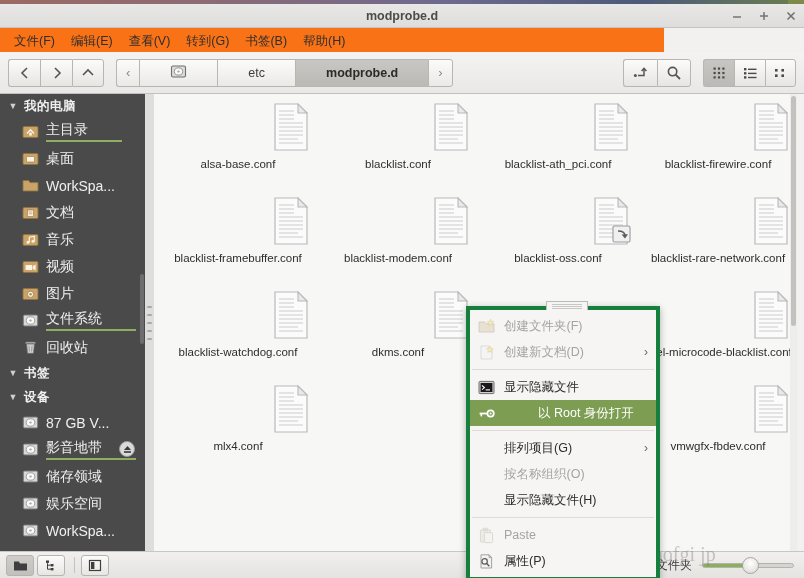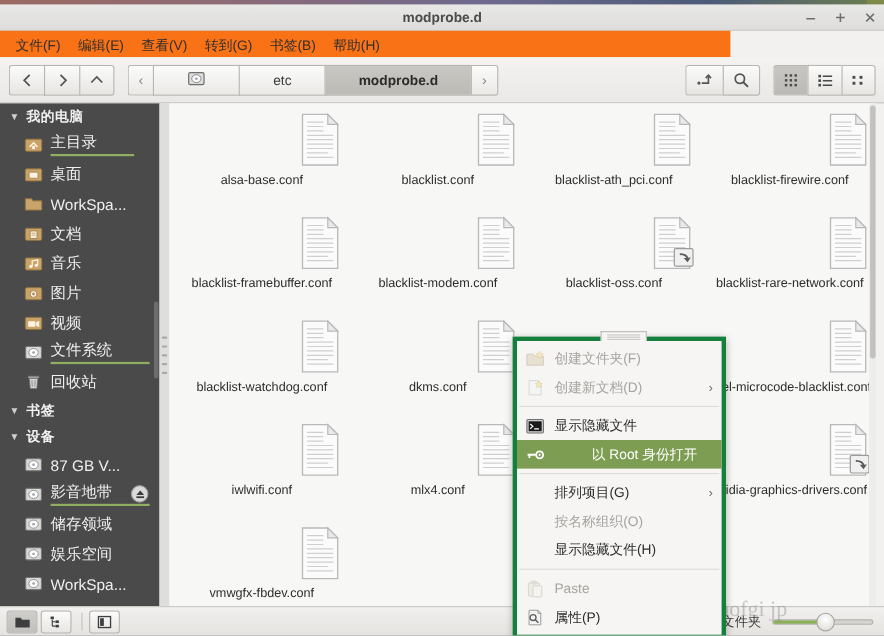--- a/index.html
+++ b/index.html
@@ -470,36 +470,36 @@
             <path d="M7.3 11.2 L7.3 6.2 L12.3 5.2 L12.3 10.2" fill="none" stroke="#fdf3e2" stroke-width="1.2"></path>
           </svg>
       </span>
       <span class="sb-label">音乐</span>
     </div>
 
     <div class="sb-item">
       <span class="sb-icon">
         <svg width="17" height="17" viewBox="0 0 17 17">
             <rect x="1" y="3.5" width="15" height="11" rx="1.3" fill="#c9a36a" stroke="#8f7340" stroke-width=".9"></rect>
+            <rect x="3.6" y="7" width="6.6" height="5" rx=".6" fill="#fdf3e2"></rect>
+            <polygon points="10.8,8.2 13.6,6.6 13.6,12.4 10.8,10.8" fill="#fdf3e2"></polygon>
+          </svg>
+      </span>
+      <span class="sb-label">视频</span>
+    </div>
+
+    <div class="sb-item">
+      <span class="sb-icon">
+        <svg width="17" height="17" viewBox="0 0 17 17">
+            <rect x="1" y="3.5" width="15" height="11" rx="1.3" fill="#c9a36a" stroke="#8f7340" stroke-width=".9"></rect>
             <circle cx="8.5" cy="9.3" r="3.1" fill="#fdf3e2" stroke="#8f7340" stroke-width=".7"></circle>
             <circle cx="8.5" cy="9.3" r="1.3" fill="#b08f57"></circle>
           </svg>
       </span>
       <span class="sb-label">图片</span>
-    </div>
-
-    <div class="sb-item">
-      <span class="sb-icon">
-        <svg width="17" height="17" viewBox="0 0 17 17">
-            <rect x="1" y="3.5" width="15" height="11" rx="1.3" fill="#c9a36a" stroke="#8f7340" stroke-width=".9"></rect>
-            <rect x="3.6" y="7" width="6.6" height="5" rx=".6" fill="#fdf3e2"></rect>
-            <polygon points="10.8,8.2 13.6,6.6 13.6,12.4 10.8,10.8" fill="#fdf3e2"></polygon>
-          </svg>
-      </span>
-      <span class="sb-label">视频</span>
     </div>
 
     <div class="sb-item">
       <span class="sb-icon">
         <svg width="17" height="17" viewBox="0 0 17 17">
             <rect x="1.3" y="3" width="14.4" height="11" rx="1.4" fill="#d8d8d6" stroke="#777" stroke-width="1"></rect>
             <ellipse cx="8.5" cy="8.5" rx="4.3" ry="3.7" fill="#fafafa" stroke="#8a8a8a" stroke-width=".8"></ellipse>
             <ellipse cx="8.5" cy="8.5" rx="1.3" ry="1.1" fill="#9aa9b5"></ellipse>
           </svg>
       </span>
@@ -835,41 +835,20 @@
                 <line x1="11" y1="21" x2="35" y2="21"></line>
     <line x1="11" y1="25" x2="35" y2="25"></line>
                 <line x1="11" y1="29" x2="35" y2="29"></line>
     <line x1="11" y1="33" x2="35" y2="33"></line>
                 <line x1="11" y1="37" x2="30" y2="37"></line>
     <line x1="11" y1="41" x2="35" y2="41"></line>
   </g>
 
 </svg></div>
           <div class="flabel">intel-microcode-blacklist.conf</div>
-        </div>
-        <div class="fitem">
-          <div class="ficon">
-<svg width="46" height="52" viewBox="0 0 46 52">
-  <defs></defs>
-  <path d="M7 2 L30 2 L39 11 L39 48 L7 48 Z" fill="#fbfbfb" stroke="#b9b9b9" stroke-width="1.2"></path>
-  <path d="M30 2 L30 11 L39 11 Z" fill="#e9e9e9" stroke="#b9b9b9" stroke-width="1.1"></path>
-  <g stroke="#cfcfcf" stroke-width="1.1">
-    <line x1="11" y1="9" x2="26" y2="9"></line>
-                <line x1="11" y1="13" x2="26" y2="13"></line>
-    <line x1="11" y1="17" x2="26" y2="17"></line>
-                <line x1="11" y1="21" x2="35" y2="21"></line>
-    <line x1="11" y1="25" x2="35" y2="25"></line>
-                <line x1="11" y1="29" x2="35" y2="29"></line>
-    <line x1="11" y1="33" x2="35" y2="33"></line>
-                <line x1="11" y1="37" x2="30" y2="37"></line>
-    <line x1="11" y1="41" x2="35" y2="41"></line>
-  </g>
-
-</svg></div>
-          <div class="flabel">iwlwifi.conf</div>
         </div>
         <div class="fitem">
           <div class="ficon">
 <svg width="46" height="52" viewBox="0 0 46 52">
   <defs></defs>
   <path d="M7 2 L30 2 L39 11 L39 48 L7 48 Z" fill="#fbfbfb" stroke="#b9b9b9" stroke-width="1.2"></path>
   <path d="M30 2 L30 11 L39 11 Z" fill="#e9e9e9" stroke="#b9b9b9" stroke-width="1.1"></path>
   <g stroke="#cfcfcf" stroke-width="1.1">
     <line x1="11" y1="9" x2="26" y2="9"></line>
                 <line x1="11" y1="13" x2="26" y2="13"></line>

